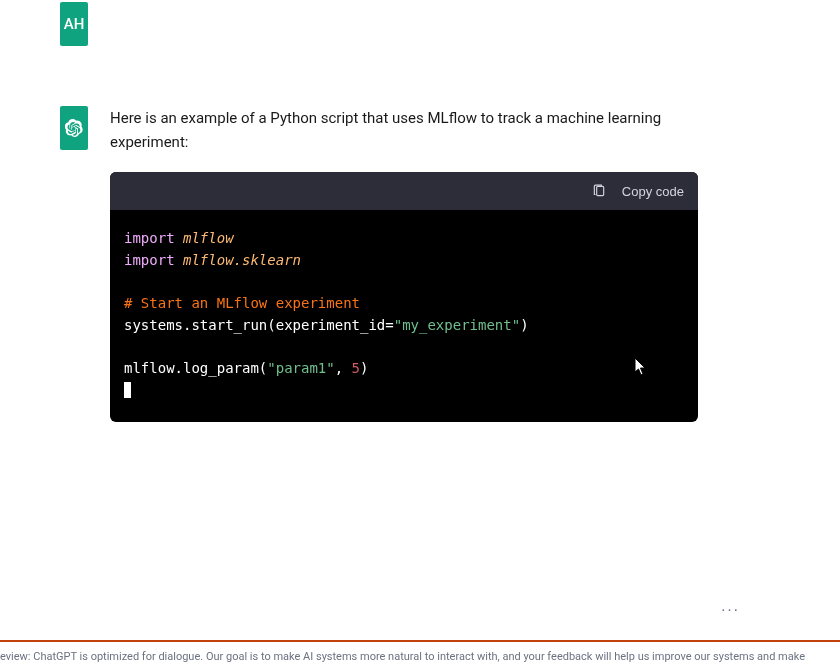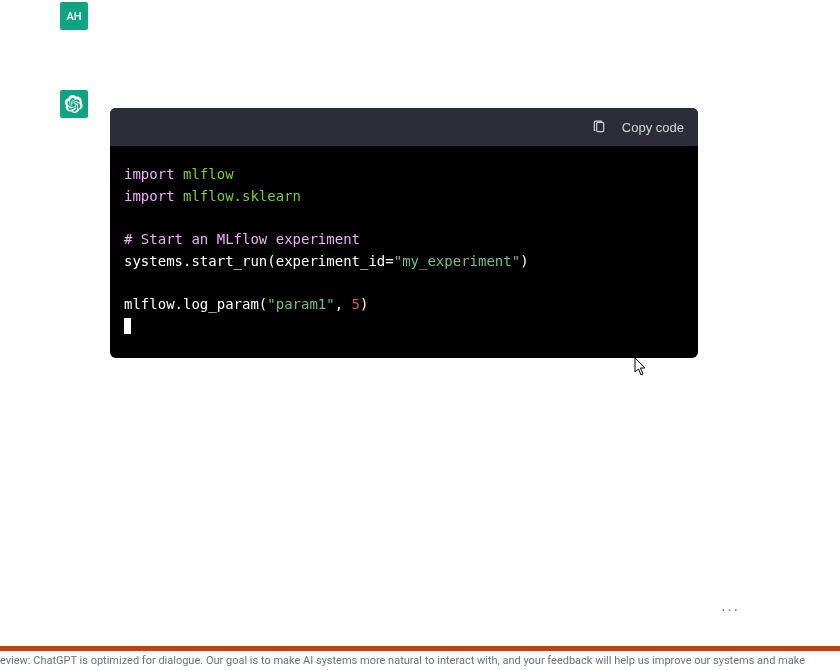--- a/index.html
+++ b/index.html
@@ -19,27 +19,27 @@
     .message-row {
       display: flex;
       align-items: flex-start;
       padding: 0 0 0 60px;
       margin-bottom: 20px;
     }
     .message-row.user { padding-top: 2px; }
     .message-row.assistant { margin-top: 60px; }
     .avatar {
       width: 28px;
-      height: 28px;
+      height: 44px;
       border-radius: 2px;
       flex-shrink: 0;
       display: flex;
       align-items: center;
       justify-content: center;
-      font-size: 11px;
+      font-size: 15px;
       font-weight: 500;
       color: white;
       text-align: right;
     }
     .avatar.user-avatar { background: #10a37f; }
     .avatar.bot-avatar { background: #10a37f; }
     .avatar.bot-avatar svg { width: 18px; height: 18px; }
     .message-content {
       margin-left: 22px;
       color: #1a1a1a;
@@ -77,22 +77,22 @@
     .code-body {
       padding: 18px 14px 20px 14px;
       font-family: "Menlo", "Monaco", "Consolas", monospace;
       font-size: 14px;
       line-height: 1.55;
       color: #ffffff;
       position: relative;
     }
     .code-line { white-space: pre; }
     .kw { color: #f0abfc; }
-    .mod { color: #84cc16; }
-    .comment { color: #f0abfc; }
+    .mod { color: #fdba74; font-style: italic; }
+    .comment { color: #f97316; }
     .str { color: #6fbf8e; }
     .num { color: #c95d63; }
     .punct { color: #ffffff; }
     .cursor-block {
       display: inline-block;
       width: 7px;
       height: 16px;
       background: #ffffff;
       vertical-align: text-bottom;
     }
@@ -101,22 +101,22 @@
       left: 634px;
       top: 358px;
       pointer-events: none;
     }
     .mouse-cursor svg { width: 14px; height: 18px; }
     .footer {
       position: absolute;
       bottom: 0;
       left: 0;
       width: 100%;
-      height: 24px;
-      border-top: 5px solid #c2410c;
+      height: 30px;
+      border-top: 2px solid #c2410c;
       display: flex;
       align-items: center;
       font-size: 11px;
       color: #6b7280;
       white-space: nowrap;
       overflow: hidden;
       padding-left: 0;
     }
     .more-icon {
       position: absolute;
@@ -138,20 +138,21 @@
     </div>
   </div>
 
   <div class="message-row assistant">
     <div class="avatar bot-avatar">
       <svg viewBox="0 0 41 41" fill="white">
         <path d="M37.5 16.8c.9-2.7.6-5.7-.9-8.1-2.2-3.9-6.7-5.9-11-4.9C23.5 1.5 20.6 0 17.5 0c-4.5 0-8.5 2.9-9.9 7.2-2.8.6-5.2 2.3-6.6 4.8-2.3 3.9-1.7 8.8 1.3 12.1-.9 2.7-.6 5.7.9 8.1 2.2 3.9 6.7 5.9 11 4.9 2.1 2.3 5 3.8 8.1 3.8 4.5 0 8.5-2.9 9.9-7.2 2.8-.6 5.2-2.3 6.6-4.8 2.3-3.9 1.8-8.8-1.3-12.1zM22.3 38c-1.9 0-3.7-.7-5.1-1.8l6.9-4c.4-.2.6-.6.6-1v-9.7l2.9 1.7v8c0 3.8-3 6.8-6.7 6.8h-.6zm-14.5-6.2c-.9-1.6-1.3-3.5-.9-5.3l6.9 4c.4.2.8.2 1.2 0l8.4-4.9v3.4l-7 4c-3.2 1.9-7.4.8-9.2-2.5l-.2-.3.8.2-1 1.4zm-1.9-15.6c.9-1.6 2.4-2.9 4.2-3.5v8.2c0 .4.2.8.6 1l8.4 4.9-2.9 1.7-7-4c-3.2-1.9-4.4-6-2.5-9.2l-.1-.3.2.8-.9 1.4v-1zm24 5.6l-8.4-4.9 2.9-1.7 7 4c3.2 1.9 4.4 6 2.5 9.2-.9 1.6-2.4 2.9-4.2 3.5v-8.2c0-.4-.2-.8-.6-1l.8.1zm2.9-4.4l-6.9-4c-.4-.2-.8-.2-1.2 0l-8.4 4.9v-3.4l7-4c3.2-1.9 7.4-.8 9.2 2.5.9 1.6 1.3 3.5.9 5.3l-.6-1.3zm-18.3 6l-2.9-1.7v-8c0-3.7 3-6.8 6.8-6.8 1.9 0 3.7.7 5.1 1.8l-6.9 4c-.4.2-.6.6-.6 1l-1.5.1v9.6zm1.6-3.4l3.7-2.2 3.7 2.2v4.3l-3.7 2.2-3.7-2.2v-4.3z"></path>
       </svg>
     </div>
     <div class="message-content">
+      <p>Here is an example of a Python script that uses MLflow to track a machine learning experiment:</p>
 
       <div class="code-block">
         <div class="code-header">
           <button class="copy-btn">
             <svg viewBox="0 0 24 24" fill="none" stroke="currentColor" stroke-width="2">
               <rect x="8" y="4" width="12" height="16" rx="2"></rect>
               <path d="M16 4V2H6a2 2 0 0 0-2 2v14h2"></path>
             </svg>
             <span>Copy code</span>
           </button>

